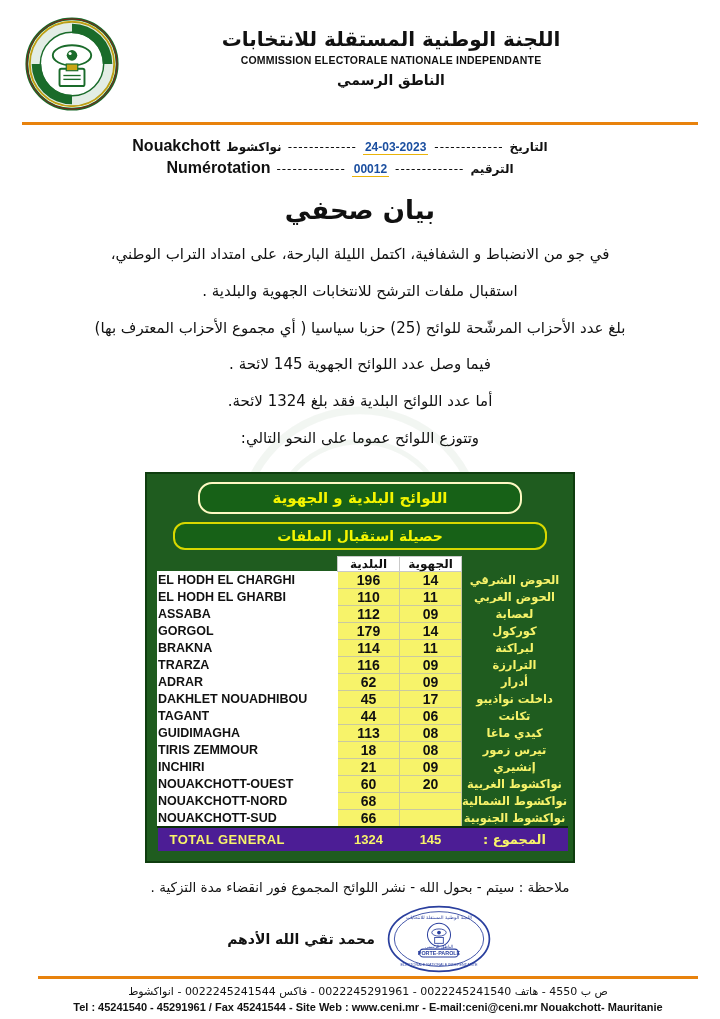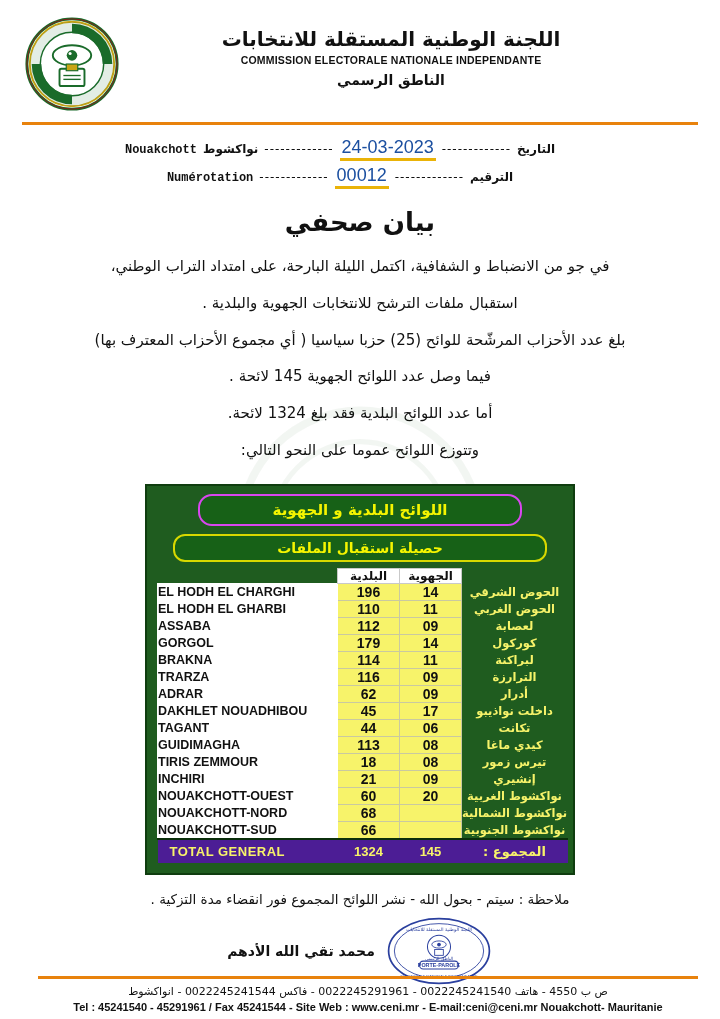--- a/index.html
+++ b/index.html
@@ -83,28 +83,28 @@
   .meta-row {
     display: flex;
     justify-content: center;
     align-items: baseline;
     gap: 6px;
     font-size: 12px;
     color: #111;
     margin-bottom: 4px;
   }
   .meta-lbl-ar { font-size: 12px; font-weight: bold; color:#111; }
-  .meta-lbl-fr { font-size: 12px; font-weight: bold; color:#111; font-family:Liberation Mono, monospace;}
+  .meta-lbl-fr { font-size: 16px; font-weight: bold; color:#111; font-family:Liberation Sans, sans-serif;}
   .dots { letter-spacing: 1px; color:#111; font-size: 12px;}
   .meta-val {
     color: #1b4fa0;
     font-family: "Liberation Sans", sans-serif;
-    font-size: 18px;
-    font-weight: normal;
-    border-bottom: 3px solid #eab308;
+    font-size: 12px;
+    font-weight: bold;
+    border-bottom: 1px solid #eab308;
     padding: 0 2px;
   }
   
   .doc-title {
     text-align: center;
     font-size: 26px;
     font-weight: bold;
     color: #111;
     direction: rtl;
     margin-top: 18px;
@@ -125,21 +125,21 @@
     width: 430px;
     margin: 18px auto 0 auto;
     background: #1f5c1f;
     border: 2px solid #0f3d0f;
     padding: 8px 10px 10px 10px;
     box-sizing: border-box;
     position: relative;
   }
   .banner {
     background: #176117;
-    border: 2px solid #d946ef;
+    border: 2px solid #fef9c3;
     border-radius: 14px;
     color: #f5f500;
     font-weight: bold;
     font-size: 15px;
     text-align: center;
     direction: rtl;
     padding: 5px 10px;
     margin: 0 auto 8px auto;
     width: 300px;
     font-family: "DejaVu Sans", sans-serif;

